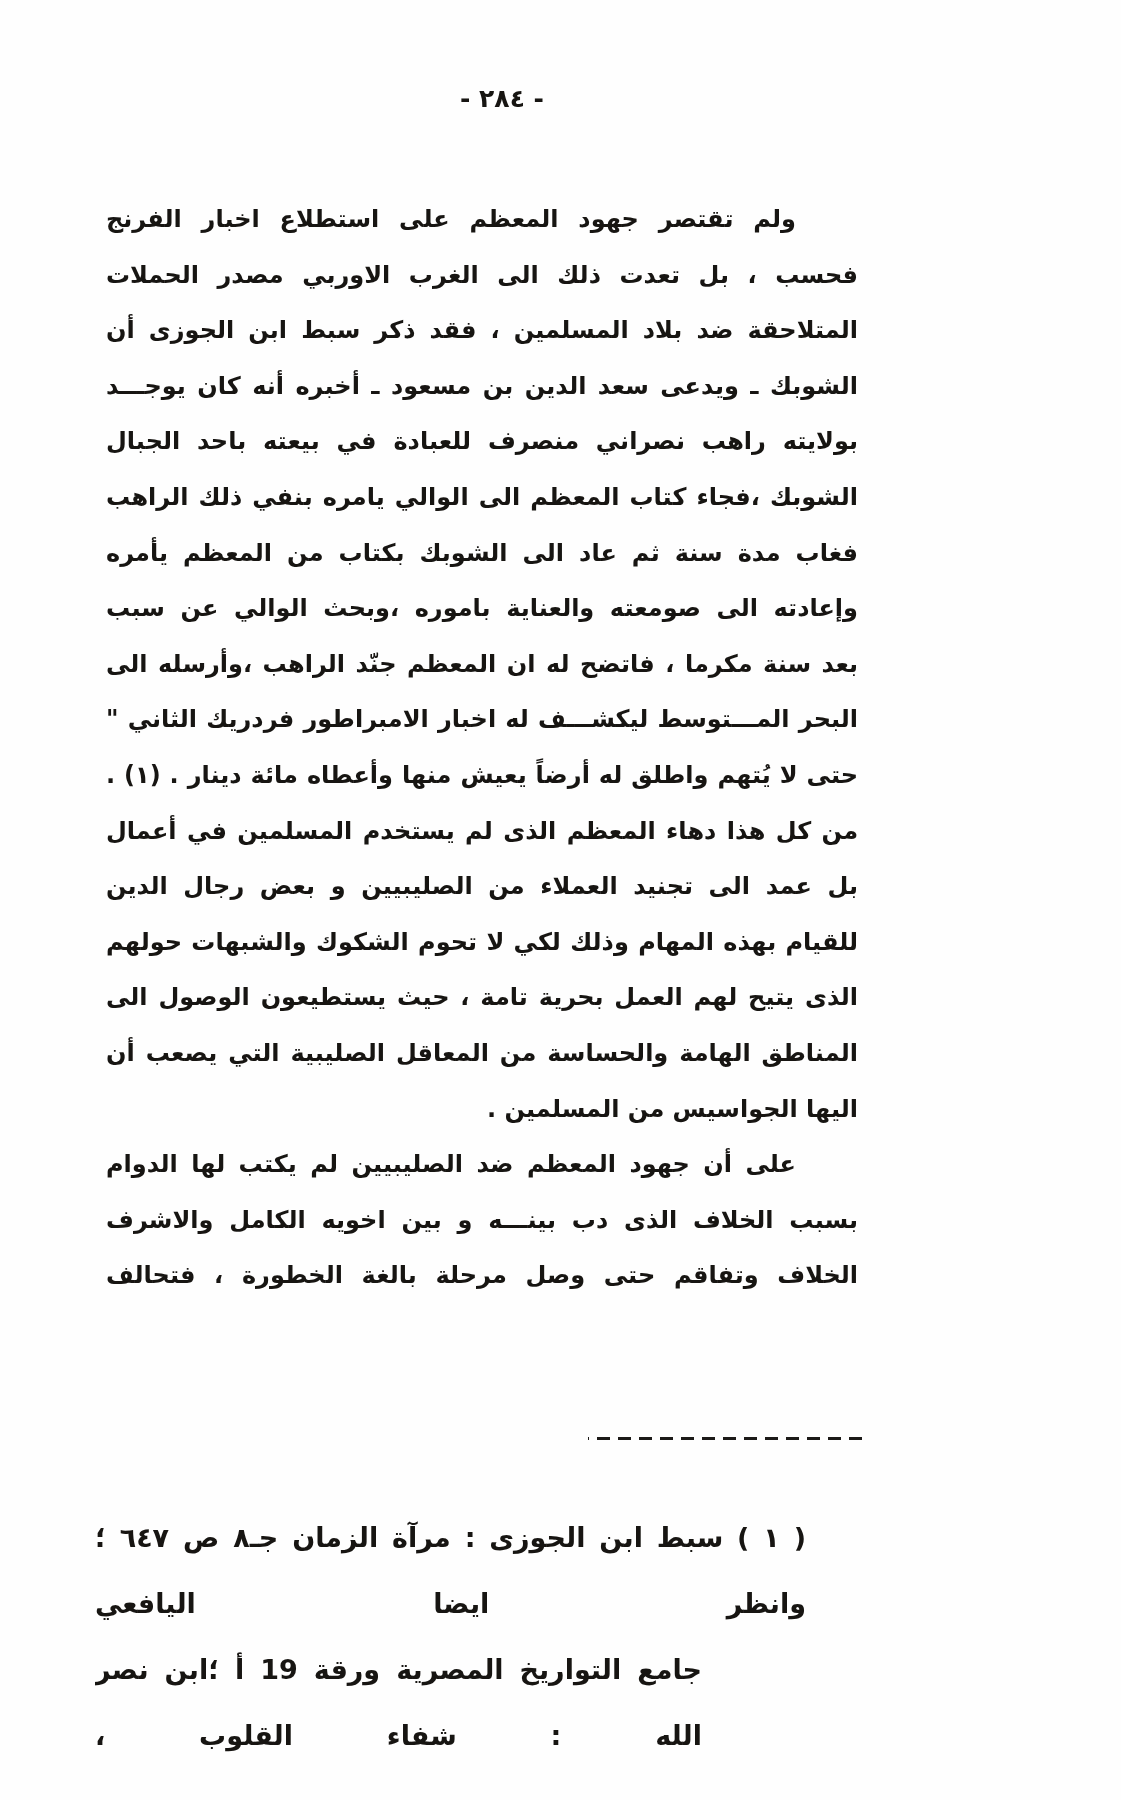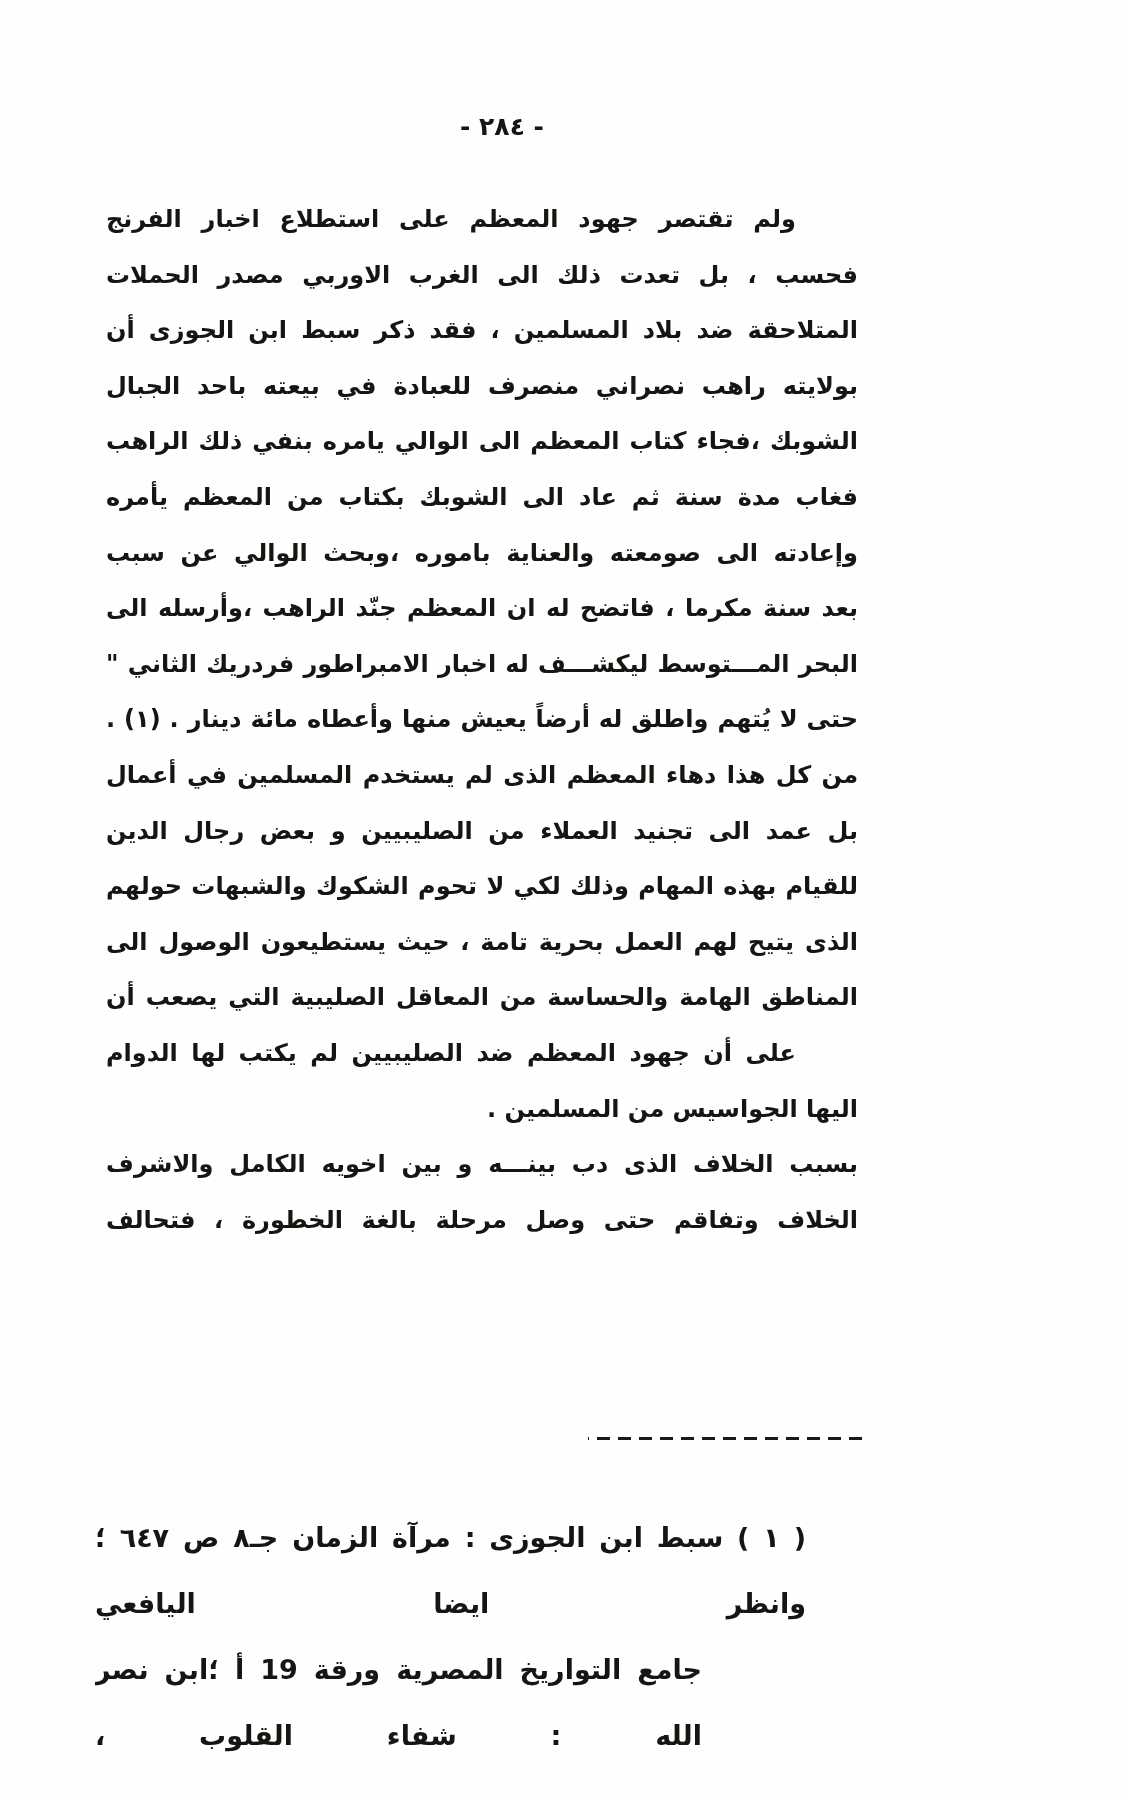--- a/index.html
+++ b/index.html
@@ -13,21 +13,21 @@
     width: 1121px;
     height: 1800px;
     background: #fefefe;
     direction: rtl;
     font-family: "DejaVu Sans", sans-serif;
     color: #171512;
     overflow: hidden;
   }
   .page-number {
     position: absolute;
-    top: 112px;
+    top: 84px;
     left: 432px;
     width: 140px;
     text-align: center;
     font-size: 25px;
     font-weight: bold;
     letter-spacing: 3px;
     white-space: nowrap;
   }
   .body-text {
     position: absolute;
@@ -81,34 +81,35 @@
 <body>
 
 <div class="page">
 
   <div class="page-number">- ٢٨٤ -</div>
 
   <div class="body-text">
       <div class="line indent">ولم تقتصر جهود المعظم على استطلاع اخبار الفرنج بالشـــام</div>
       <div class="line">فحسب ، بل تعدت ذلك الى الغرب الاوربي مصدر الحملات الصليبية</div>
       <div class="line">المتلاحقة ضد بلاد المسلمين ، فقد ذكر سبط ابن الجوزى أن والـــــي</div>
+      <div class="line">الشوبك ـ ويدعى سعد الدين بن مسعود ـ أخبره أنه كان يوجـــد</div>
       <div class="line">بولايته راهب نصراني منصرف للعبادة في بيعته باحد الجبال قـــرب</div>
       <div class="line">الشوبك ،فجاء كتاب المعظم الى الوالي يامره بنفي ذلك الراهب ،فنفاه</div>
       <div class="line">فغاب مدة سنة ثم عاد الى الشوبك بكتاب من المعظم يأمره بالاحسان اليه</div>
       <div class="line">وإعادته الى صومعته والعناية باموره ،وبحث الوالي عن سبب نفيه وعودتـــه</div>
       <div class="line">بعد سنة مكرما ، فاتضح له ان المعظم جنّد الراهب ،وأرسله الى جزر</div>
       <div class="line">البحر المـــتوسط ليكشـــف له اخبار الامبراطور فردريك الثاني " وانما نفـــاه</div>
       <div class="line">حتى لا يُتهم واطلق له أرضاً يعيش منها وأعطاه مائة دينار . (١) . ويتضح</div>
       <div class="line">من كل هذا دهاء المعظم الذى لم يستخدم المسلمين في أعمال الجاسوسية</div>
       <div class="line">بل عمد الى تجنيد العملاء من الصليبيين و بعض رجال الدين النصارى</div>
       <div class="line">للقيام بهذه المهام وذلك لكي لا تحوم الشكوك والشبهات حولهم الامـــــر</div>
       <div class="line">الذى يتيح لهم العمل بحرية تامة ، حيث يستطيعون الوصول الى كـــــل</div>
       <div class="line">المناطق الهامة والحساسة من المعاقل الصليبية التي يصعب أن يصـــــل</div>
+      <div class="line end">اليها الجواسيس من المسلمين .</div>
       <div class="line indent">على أن جهود المعظم ضد الصليبيين لم يكتب لها الدوام</div>
-      <div class="line end">اليها الجواسيس من المسلمين .</div>
       <div class="line">بسبب الخلاف الذى دب بينـــه و بين اخويه الكامل والاشرف ،واحتدم ذلك</div>
       <div class="line">الخلاف وتفاقم حتى وصل مرحلة بالغة الخطورة ، فتحالف المعظم مـــــــع</div>
     </div>
 
   <div class="separator"></div>
 
   <div class="footnotes">
       <div class="fn-line">( ١ ) سبط ابن الجوزى : مرآة الزمان جـ٨ ص ٦٤٧ ؛ وانظر ايضا اليافعي</div>
       <div class="fn-line cont">جامع التواريخ المصرية ورقة 19 أ ؛ابن نصر الله : شفاء القلوب ،</div>
     </div>

